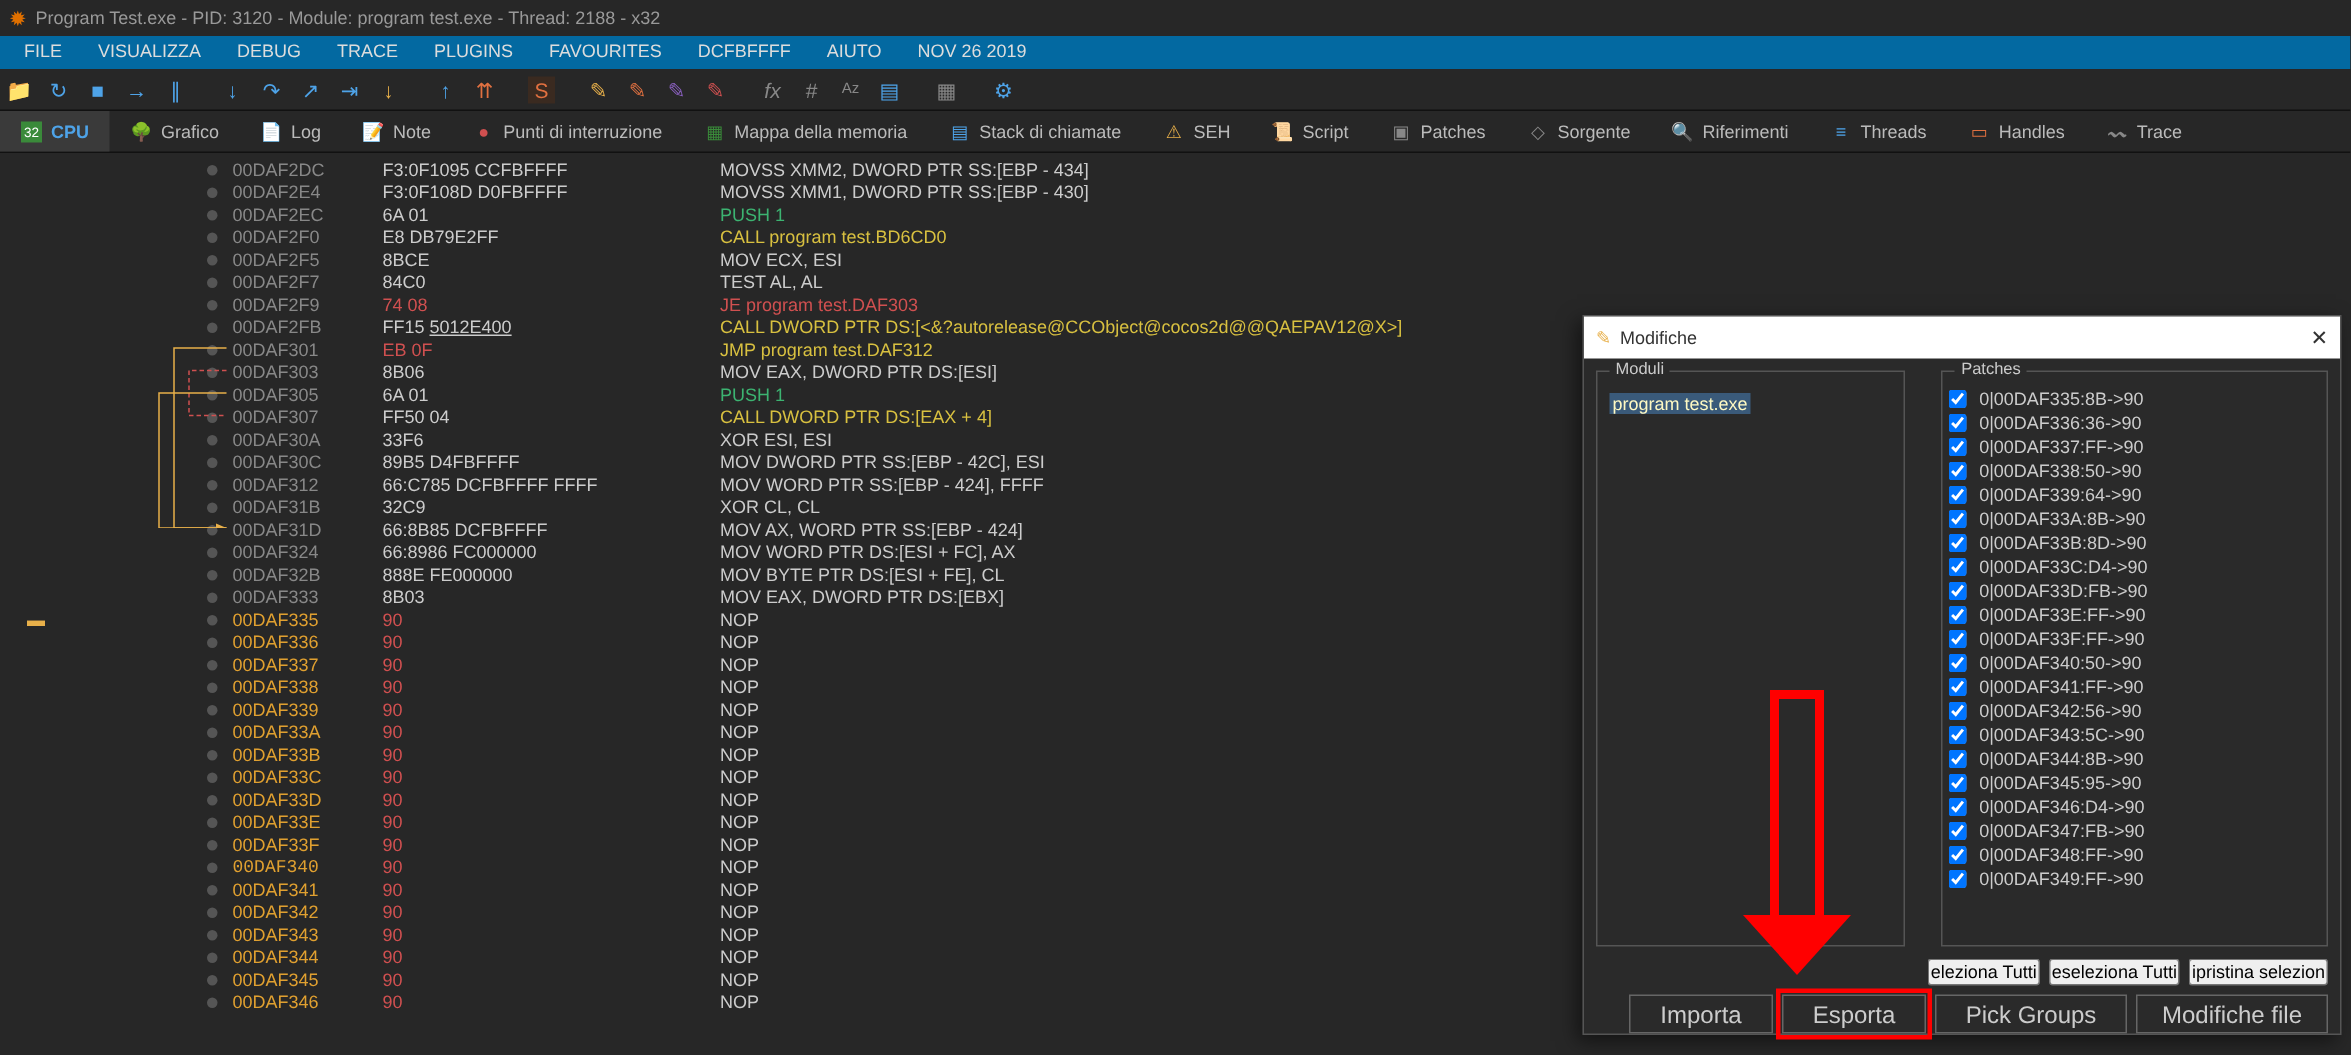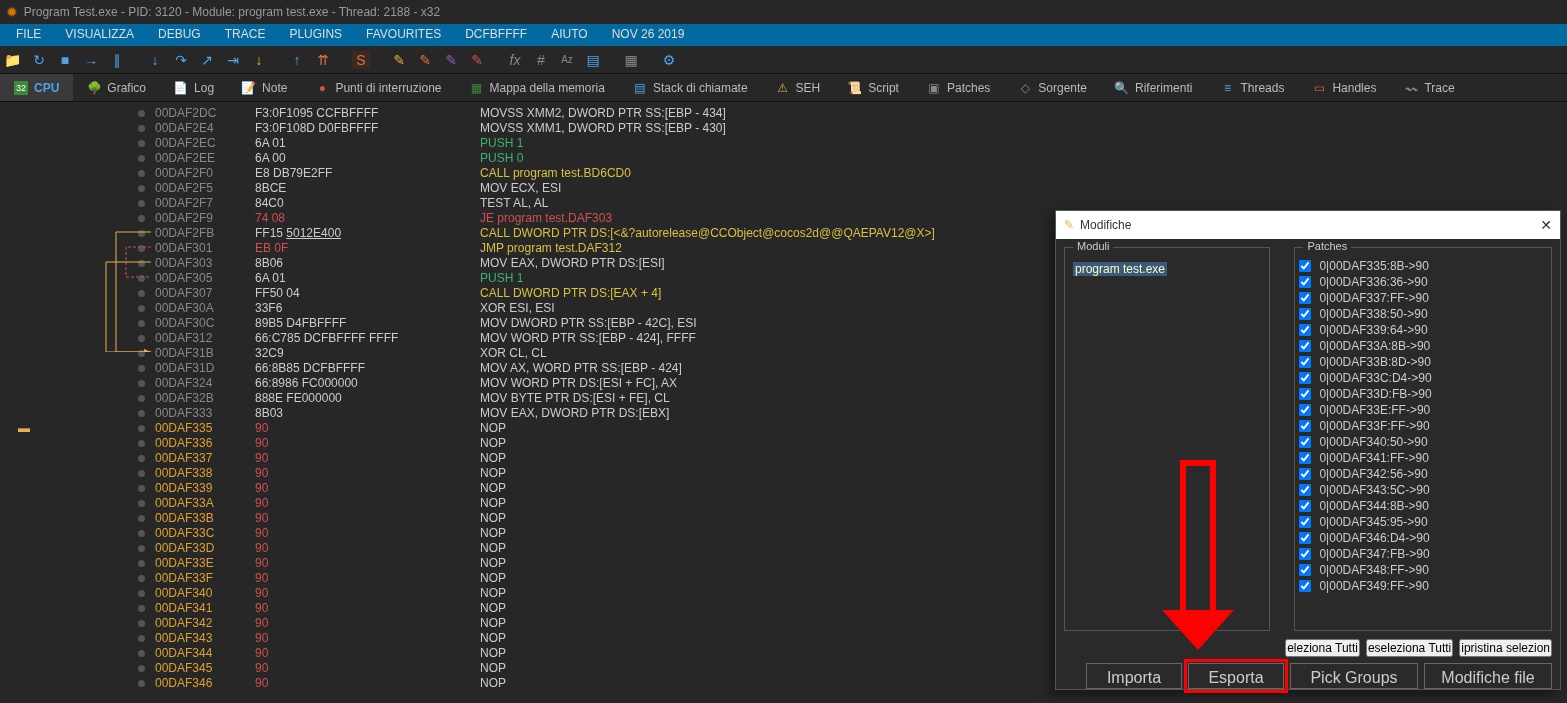--- a/index.html
+++ b/index.html
@@ -163,21 +163,20 @@
     <div class="tab">
       <span class="ico" style="color:#888">〰</span>
       <span>Trace</span>
     </div>
   </div>
 
 <div class="disasm" id="disasm">
     <div class="row"><div class="gutter"><span class="dot"></span></div><div class="addr" style="width: 100px;">00DAF2DC</div><div class="bytes">F3:0F1095 CCFBFFFF</div><div class="mn ">MOVSS XMM2, DWORD PTR SS:[EBP - 434]</div></div>
     <div class="row"><div class="gutter"><span class="dot"></span></div><div class="addr" style="width: 100px;">00DAF2E4</div><div class="bytes">F3:0F108D D0FBFFFF</div><div class="mn ">MOVSS XMM1, DWORD PTR SS:[EBP - 430]</div></div>
     <div class="row"><div class="gutter"><span class="dot"></span></div><div class="addr" style="width: 100px;">00DAF2EC</div><div class="bytes">6A 01</div><div class="mn green">PUSH 1</div></div>
-    <div class="row"><div class="gutter"><span class="dot"></span></div><div class="addr" style="width: 100px;">00DAF2EE</div><div class="bytes">6A 00</div><div class="mn green">PUSH 0</div></div>
     <div class="row"><div class="gutter"><span class="dot"></span></div><div class="addr" style="width: 100px;">00DAF2F0</div><div class="bytes">E8 DB79E2FF</div><div class="mn yellow">CALL program test.BD6CD0</div></div>
     <div class="row"><div class="gutter"><span class="dot"></span></div><div class="addr" style="width: 100px;">00DAF2F5</div><div class="bytes">8BCE</div><div class="mn ">MOV ECX, ESI</div></div>
     <div class="row"><div class="gutter"><span class="dot"></span></div><div class="addr" style="width: 100px;">00DAF2F7</div><div class="bytes">84C0</div><div class="mn ">TEST AL, AL</div></div>
     <div class="row"><div class="gutter"><span class="dot"></span></div><div class="addr" style="width: 100px;">00DAF2F9</div><div class="bytes red">74 08</div><div class="mn red">JE program test.DAF303</div></div>
     <div class="row"><div class="gutter"><span class="dot"></span></div><div class="addr" style="width: 100px;">00DAF2FB</div><div class="bytes">FF15 <span class="ul">5012E400</span></div><div class="mn yellow">CALL DWORD PTR DS:[&lt;&amp;?autorelease@CCObject@cocos2d@@QAEPAV12@X&gt;]</div></div>
     <div class="row"><div class="gutter"><span class="dot"></span></div><div class="addr" style="width: 100px;">00DAF301</div><div class="bytes red">EB 0F</div><div class="mn yellow">JMP program test.DAF312</div></div>
     <div class="row"><div class="gutter"><span class="dot"></span></div><div class="addr" style="width: 100px;">00DAF303</div><div class="bytes">8B06</div><div class="mn ">MOV EAX, DWORD PTR DS:[ESI]</div></div>
     <div class="row"><div class="gutter"><span class="dot"></span></div><div class="addr" style="width: 100px;">00DAF305</div><div class="bytes">6A 01</div><div class="mn green">PUSH 1</div></div>
     <div class="row"><div class="gutter"><span class="dot"></span></div><div class="addr" style="width: 100px;">00DAF307</div><div class="bytes">FF50 04</div><div class="mn yellow">CALL DWORD PTR DS:[EAX + 4]</div></div>
     <div class="row"><div class="gutter"><span class="dot"></span></div><div class="addr" style="width: 100px;">00DAF30A</div><div class="bytes">33F6</div><div class="mn ">XOR ESI, ESI</div></div>
@@ -192,21 +191,21 @@
     <div class="row"><div class="gutter"><span class="dot"></span></div><div class="addr hi" style="width: 100px;">00DAF336</div><div class="bytes red">90</div><div class="mn ">NOP</div></div>
     <div class="row"><div class="gutter"><span class="dot"></span></div><div class="addr hi" style="width: 100px;">00DAF337</div><div class="bytes red">90</div><div class="mn ">NOP</div></div>
     <div class="row"><div class="gutter"><span class="dot"></span></div><div class="addr hi" style="width: 100px;">00DAF338</div><div class="bytes red">90</div><div class="mn ">NOP</div></div>
     <div class="row"><div class="gutter"><span class="dot"></span></div><div class="addr hi" style="width: 100px;">00DAF339</div><div class="bytes red">90</div><div class="mn ">NOP</div></div>
     <div class="row"><div class="gutter"><span class="dot"></span></div><div class="addr hi" style="width: 100px;">00DAF33A</div><div class="bytes red">90</div><div class="mn ">NOP</div></div>
     <div class="row"><div class="gutter"><span class="dot"></span></div><div class="addr hi" style="width: 100px;">00DAF33B</div><div class="bytes red">90</div><div class="mn ">NOP</div></div>
     <div class="row"><div class="gutter"><span class="dot"></span></div><div class="addr hi" style="width: 100px;">00DAF33C</div><div class="bytes red">90</div><div class="mn ">NOP</div></div>
     <div class="row"><div class="gutter"><span class="dot"></span></div><div class="addr hi" style="width: 100px;">00DAF33D</div><div class="bytes red">90</div><div class="mn ">NOP</div></div>
     <div class="row"><div class="gutter"><span class="dot"></span></div><div class="addr hi" style="width: 100px;">00DAF33E</div><div class="bytes red">90</div><div class="mn ">NOP</div></div>
     <div class="row"><div class="gutter"><span class="dot"></span></div><div class="addr hi" style="width: 100px;">00DAF33F</div><div class="bytes red">90</div><div class="mn ">NOP</div></div>
-    <div class="row"><div class="gutter"><span class="dot"></span></div><div class="addr hi" style="width: 100px;">00DAF340</div><div class="bytes red">90</div><div class="mn ">NOP</div></div>
+    <div class="row"><div class="gutter"><span class="dot"></span></div><div class="addr hi" style="width: 100px; font-family: Liberation Mono, monospace;">00DAF340</div><div class="bytes red">90</div><div class="mn ">NOP</div></div>
     <div class="row"><div class="gutter"><span class="dot"></span></div><div class="addr hi" style="width: 100px;">00DAF341</div><div class="bytes red">90</div><div class="mn ">NOP</div></div>
     <div class="row"><div class="gutter"><span class="dot"></span></div><div class="addr hi" style="width: 100px;">00DAF342</div><div class="bytes red">90</div><div class="mn ">NOP</div></div>
     <div class="row"><div class="gutter"><span class="dot"></span></div><div class="addr hi" style="width: 100px;">00DAF343</div><div class="bytes red">90</div><div class="mn ">NOP</div></div>
     <div class="row"><div class="gutter"><span class="dot"></span></div><div class="addr hi" style="width: 100px;">00DAF344</div><div class="bytes red">90</div><div class="mn ">NOP</div></div>
     <div class="row"><div class="gutter"><span class="dot"></span></div><div class="addr hi" style="width: 100px;">00DAF345</div><div class="bytes red">90</div><div class="mn ">NOP</div></div>
     <div class="row"><div class="gutter"><span class="dot"></span></div><div class="addr hi" style="width: 100px;">00DAF346</div><div class="bytes red">90</div><div class="mn ">NOP</div></div>
   </div>
 
 <svg class="jump-lines">
   <path d="M55 120 L20 120 L20 240 L55 240" stroke="#e8b04a" stroke-width="1" fill="none"></path>

